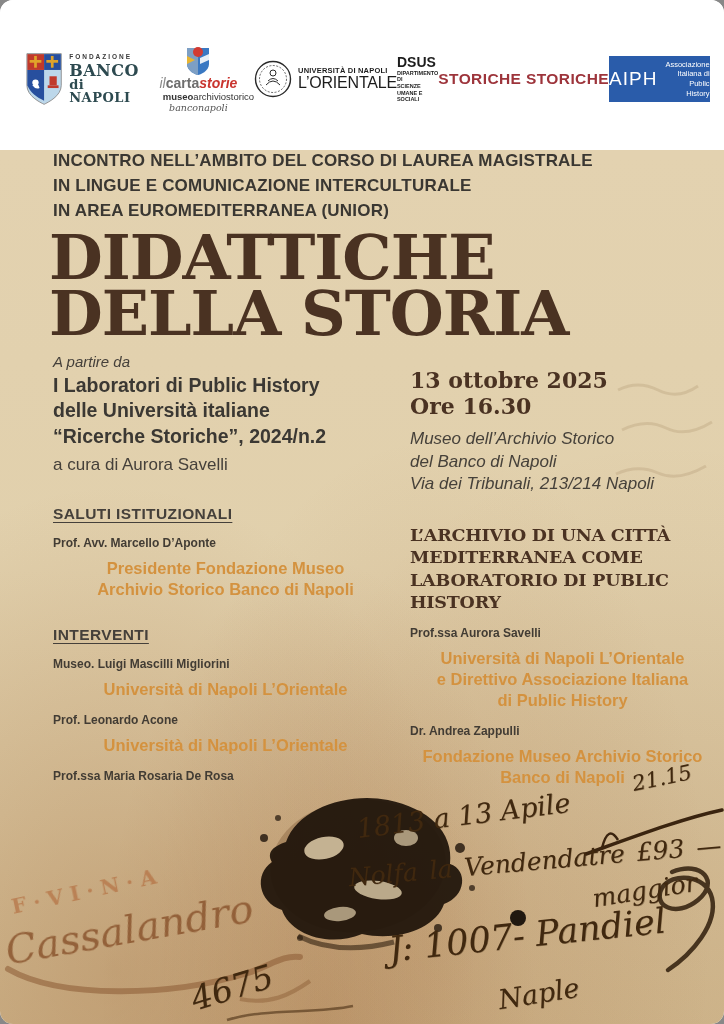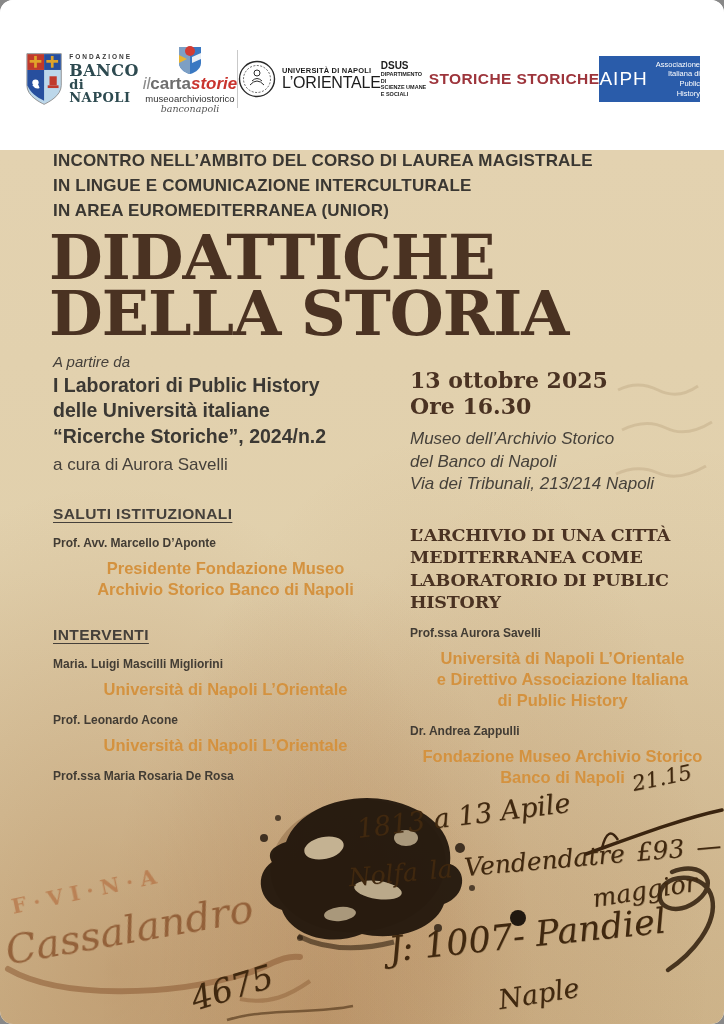--- a/index.html
+++ b/index.html
@@ -10,33 +10,33 @@
 
   
   .header{position:absolute;top:0;left:0;right:0;height:122px;background:#fff;display:flex;
           align-items:center;justify-content:space-between;padding:18px 24px 10px 26px;z-index:5;}
   .logo{display:flex;align-items:center;}
   .banco-text{margin-left:7px;line-height:1;}
   .banco-fond{font-size:6.5px;letter-spacing:2px;color:#3a3a3a;font-weight:700;margin-bottom:2px;}
   .banco-main{font-family:"DejaVu Serif",serif;font-weight:bold;color:#2d4a50;font-size:16px;line-height:.95;letter-spacing:.5px;}
   .banco-sub{font-family:"DejaVu Serif",serif;font-weight:bold;color:#2d4a50;font-size:13px;letter-spacing:.5px;}
   .carta{display:flex;flex-direction:column;align-items:center;line-height:1;}
-  .carta-word{font-size:17px;}
+  .carta-word{font-size:14px;}
   .carta-il{font-style:italic;color:#8b8b8b;font-weight:400;}
   .carta-carta{color:#6e6e6e;font-weight:700;}
   .carta-storie{color:#c9342e;font-weight:700;font-style:italic;}
   .carta-sub1{font-size:9.5px;color:#333;margin-top:2px;}
-  .carta-sub1 b{font-weight:400;}
+  .carta-sub1 b{font-weight:700;margin-left:20px;}
   .carta-sub2{font-size:9.5px;color:#555;font-style:italic;font-family:"DejaVu Serif",serif;margin-top:1px;}
   .hdr-divider{width:1px;height:58px;background:#c9c9c9;}
   .orient-text{margin-left:6px;line-height:1.05;color:#1c1c1c;}
   .orient-l1{font-size:7.5px;font-weight:700;letter-spacing:.2px;}
   .orient-l2{font-size:16px;font-weight:400;letter-spacing:-.2px;}
   .dsus{line-height:1.05;color:#1c1c1c;}
-  .dsus-name{font-size:10px;font-weight:800;}
+  .dsus-name{font-size:14px;font-weight:800;}
   .dsus-sub{font-size:5.5px;font-weight:700;line-height:1.2;}
   .ricerche{font-size:15.5px;font-weight:800;color:#9d343b;letter-spacing:.4px;white-space:nowrap;}
   .aiph-box{background:#2a5caa;width:112px;height:46px;display:flex;align-items:center;justify-content:center;gap:8px;}
   .aiph-acr{color:#fff;font-size:19px;font-weight:500;letter-spacing:1px;}
   .aiph-sub{color:#fff;font-size:7.5px;line-height:1.3;text-align:right;}
 
   
   .parchment{position:absolute;left:0;top:152px;right:0;bottom:0;z-index:0;
     background:
       radial-gradient(ellipse at 16% 94%, rgba(152,95,50,.30), transparent 42%),
@@ -223,21 +223,21 @@
 delle Università italiane
 “Ricerche Storiche”, 2024/n.2</div>
       <div class="curator">a cura di Aurora Savelli</div>
 
       <div class="sec-h">SALUTI ISTITUZIONALI</div>
       <div class="sp-name">Prof. Avv. Marcello D’Aponte</div>
       <div class="sp-role pre">Presidente Fondazione Museo
 Archivio Storico Banco di Napoli</div>
 
       <div class="sec-h sec-h2">INTERVENTI</div>
-      <div class="sp-name">Maria. Luigi Mascilli Migliorini</div>
+      <div class="sp-name">Museo. Luigi Mascilli Migliorini</div>
       <div class="sp-role pre">Università di Napoli L’Orientale</div>
       <div class="sp-name">Prof. Leonardo Acone</div>
       <div class="sp-role pre">Università di Napoli L’Orientale</div>
       <div class="sp-name">Prof.ssa Maria Rosaria De Rosa</div>
     </div>
 
     <div class="abs colR">
       <div class="date">13 ottobre 2025</div>
       <div class="date">Ore 16.30</div>
       <div class="venue pre">Museo dell’Archivio Storico

